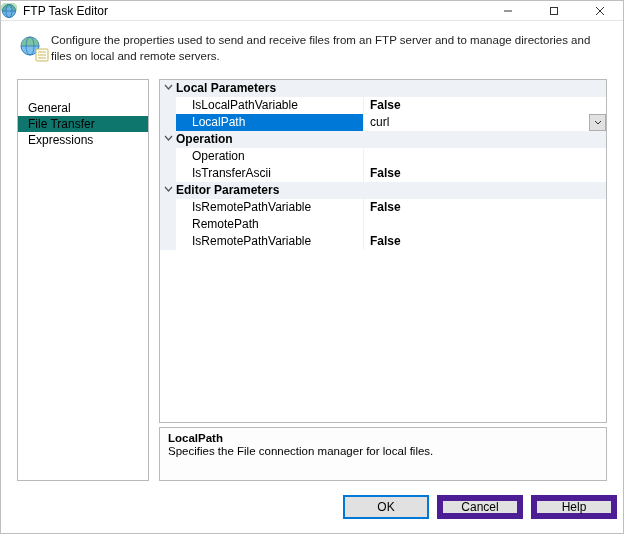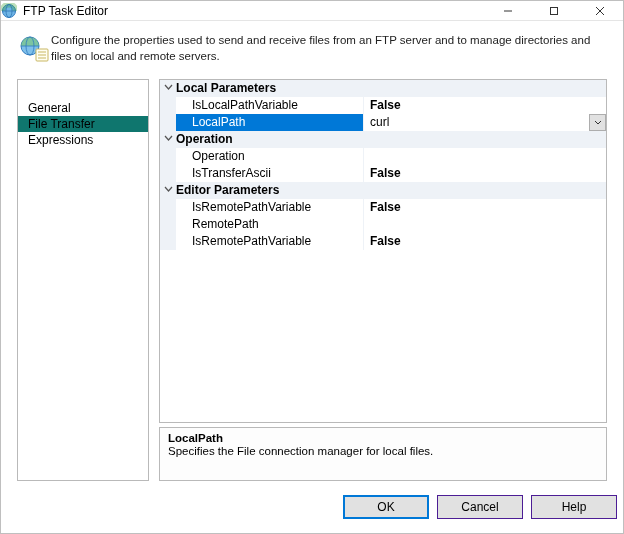--- a/index.html
+++ b/index.html
@@ -133,21 +133,21 @@
   .help-box .hb-title { font-weight: 700; margin-bottom: 1px; }
   
   .footer {
     height: 52px;
     display: flex; align-items: center; justify-content: flex-end;
     padding: 0 6px; gap: 8px;
     border-top: none;
   }
   .btn {
     min-width: 86px; height: 24px;
-    border: 1px solid #4c1d95;
+    border: 6px solid #4c1d95;
     background: #e1e1e1;
     font-size: 12px; font-family: inherit;
     display: flex; align-items: center; justify-content: center;
     cursor: default;
   }
   .btn.default {
     border: 1px solid #0078d7;
     box-shadow: inset 0 0 0 1px #0078d7;
   }
 </style>

